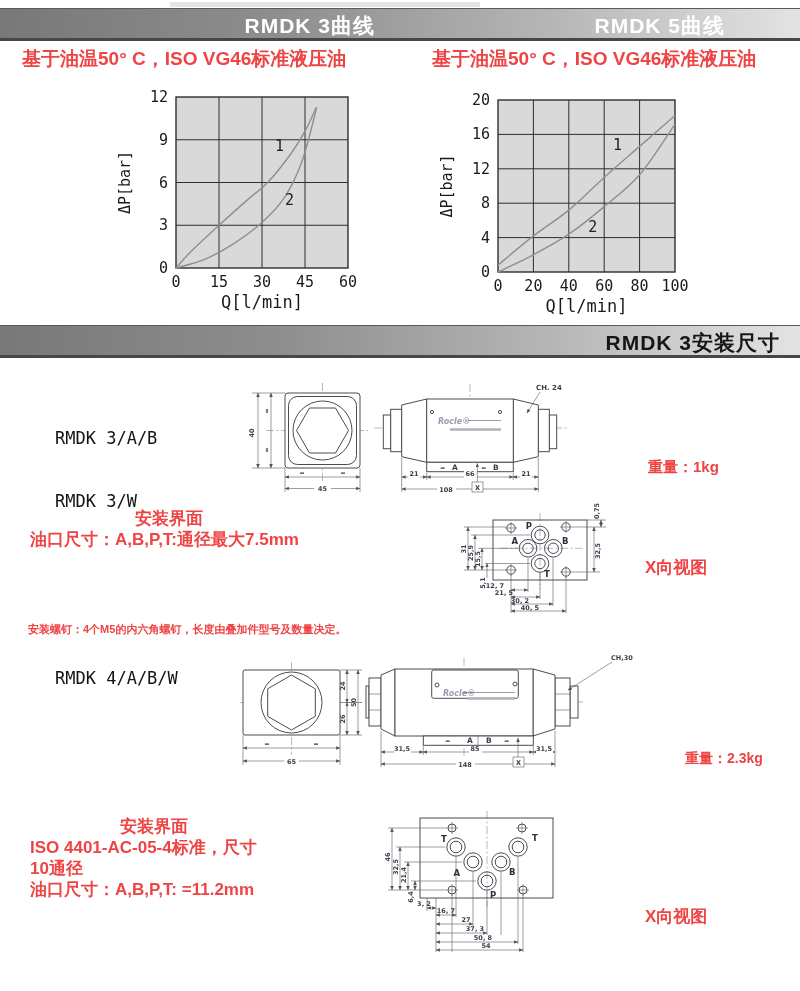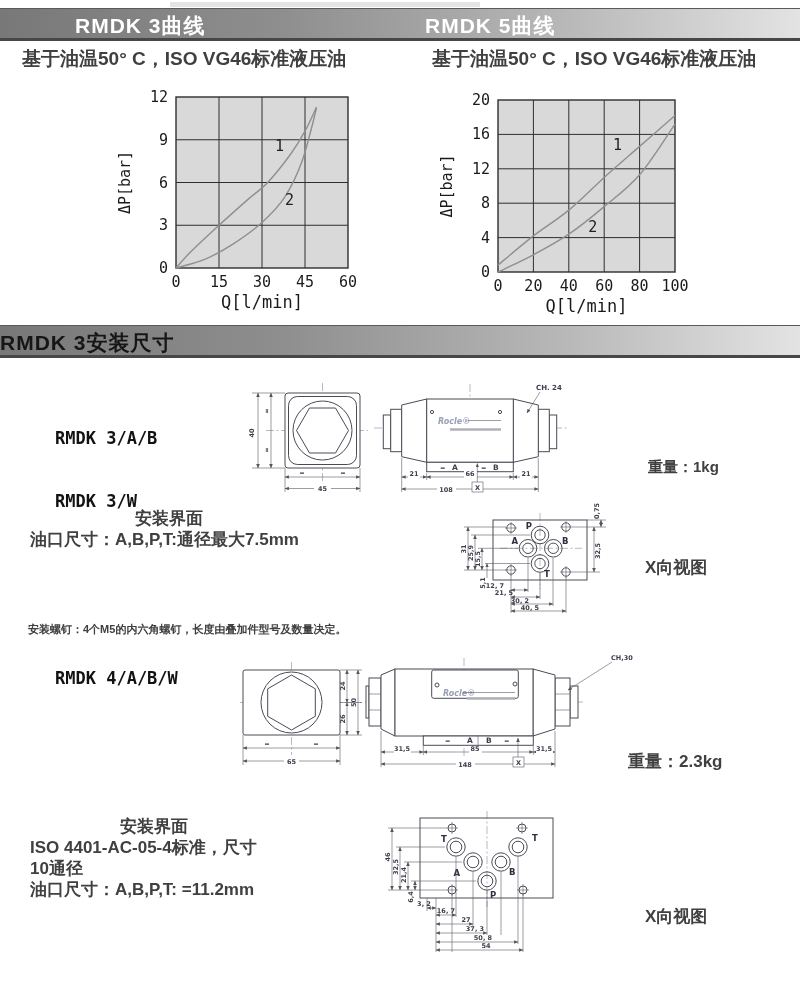--- a/index.html
+++ b/index.html
@@ -1,25 +1,25 @@
 <!DOCTYPE html>
 <html><head>
 <meta charset="utf-8">
 <style>
 *{margin:0;padding:0;box-sizing:border-box}
 body{background:#fff}
 #page{position:relative;width:800px;height:991px;background:#fff;overflow:hidden;
   font-family:"Liberation Sans",sans-serif}
 .abs{position:absolute}
-.zh{font-weight:700;color:#404040;white-space:nowrap}
-.mono{font-family:"DejaVu Sans Mono",monospace;font-weight:700;color:#121212;white-space:pre}
+.zh{font-weight:700;color:#ef4444;white-space:nowrap}
+.mono{font-family:"DejaVu Sans Mono",monospace;font-weight:400;color:#121212;white-space:pre}
 .banner{left:0;width:800px;height:33px;
   background:linear-gradient(90deg,#787878 0%,#8e8e8e 35%,#b7b7b7 70%,#e3e3e3 100%);
   border-top:1px solid #5a5a5a;border-bottom:3px solid #474747}
-.banner .t{position:absolute;top:3px;font-size:21px;font-weight:700;letter-spacing:1px;text-align:left}
+.banner .t{position:absolute;top:3px;font-size:21px;font-weight:700;letter-spacing:1px;text-align:right}
 svg text{font-family:"DejaVu Sans",sans-serif}
 .dtx{font-size:6.5px;font-weight:600;fill:#3d3d4d}
 .ptx{font-size:8.5px;font-weight:700;fill:#2e2e3e}
 .dln{stroke:#5b5b66;stroke-width:.6;fill:none}
 .oln{stroke:#4a4a55;stroke-width:1;fill:#fff}
 .oln2{stroke:#4a4a55;stroke-width:1;fill:none}
 .cln{stroke:#8a8a92;stroke-width:.6;stroke-dasharray:8 2.5 2 2.5;fill:none}
 .brand{font-size:8px;font-weight:700;font-style:italic;fill:#9aa0b4}
 .wbg{fill:#fff;stroke:none}
 </style>
@@ -370,21 +370,21 @@
       <line class="dln" x1="153" y1="109" x2="153" y2="86" marker-end="url(#ar5)"></line>
       <rect x="148" y="105" width="11" height="10" fill="#fff" stroke="#5b5b66" stroke-width=".6"></rect>
       <text class="dtx" x="153.5" y="112.5" text-anchor="middle">X</text>
     </g>
     <g>
       <text class="dtx" x="246" y="8">CH,30</text>
       <line class="dln" x1="247" y1="10" x2="203" y2="38" marker-end="url(#ar5)"></line>
     </g>
   </svg>
 
-  <div class="abs zh" style="left:628px;top:750px;font-size:17px">重量：2.3kg</div>
+  <div class="abs zh" style="left:685px;top:750px;font-size:14px">重量：2.3kg</div>
 
   <div class="abs zh" style="left:30px;top:816px;font-size:17px;line-height:21px">
     <div style="padding-left:90px">安装界面</div>
     <div>ISO 4401-AC-05-4标准，尺寸</div>
     <div>10通径</div>
     <div>油口尺寸：A,B,P,T:  =11.2mm</div>
   </div>
 
   <svg class="abs" style="left:380px;top:795px" width="265" height="168">
     <defs>

